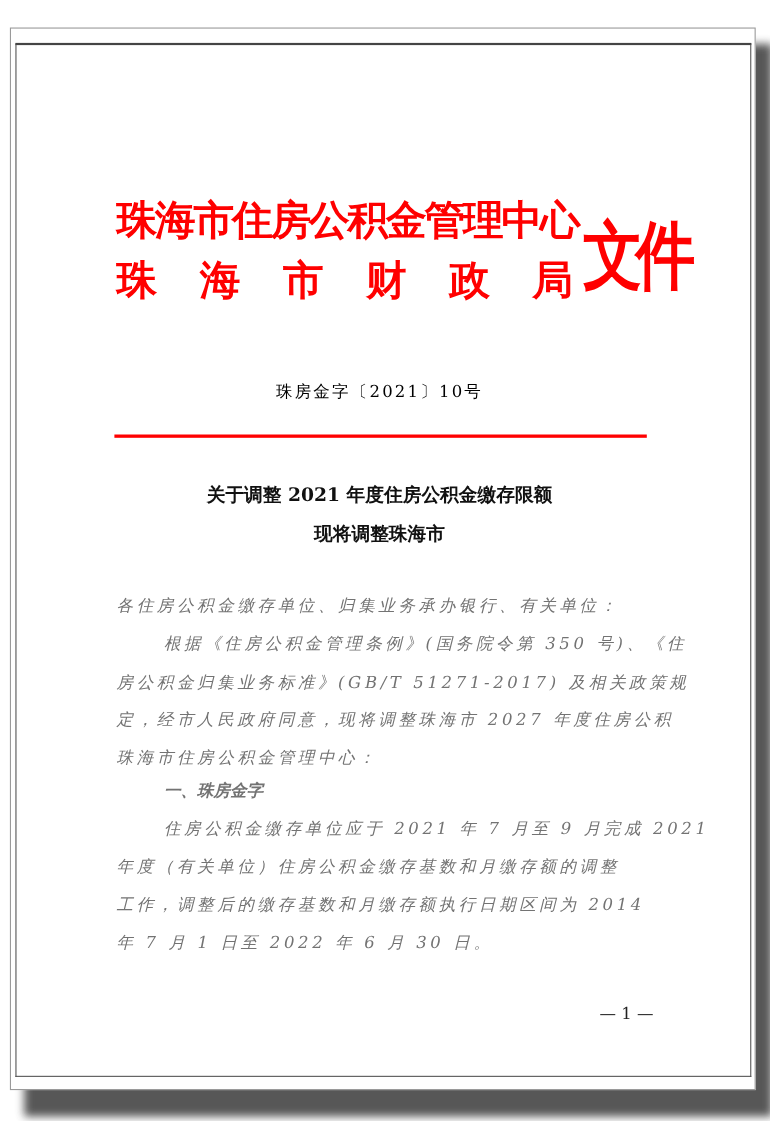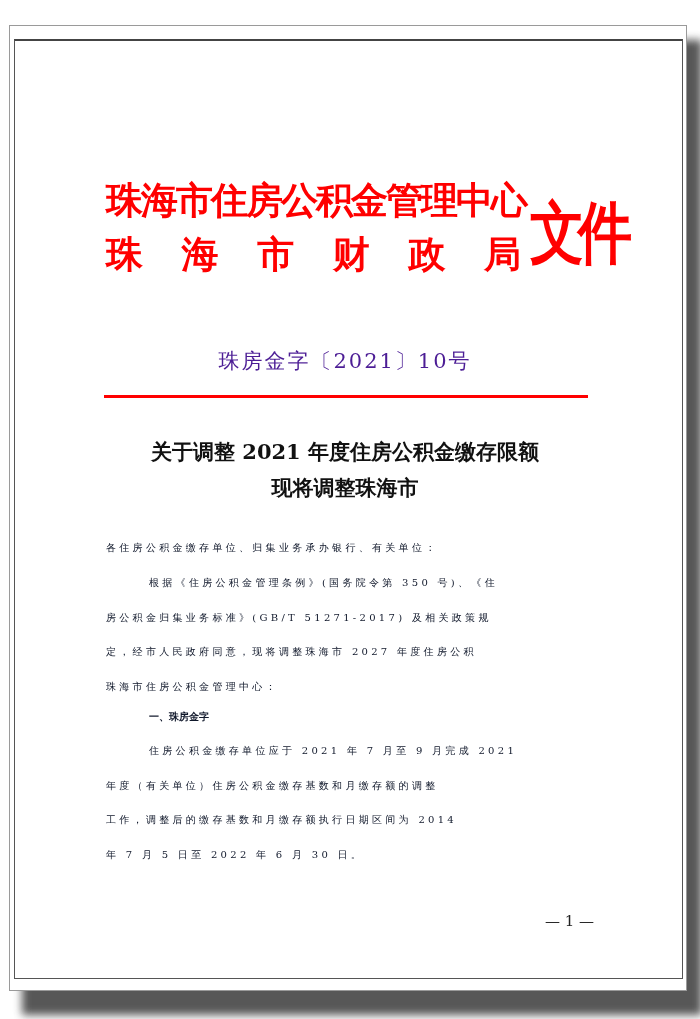--- a/index.html
+++ b/index.html
@@ -10,27 +10,27 @@
   .paper { position:absolute; left:9px; top:25px; width:678px; height:966px;
            background:#fff; border:1px solid #9a9a9a; box-sizing:border-box; }
   .inner { position:absolute; left:14px; top:39px; width:669px; height:940px;
            border:1px solid #555; border-top:2px solid #444; box-sizing:border-box; background:#fff; }
   .hdr { position:absolute; color:#ff0000; font-family:"DejaVu Serif","Liberation Serif",serif;
          font-weight:bold; white-space:nowrap; }
   .hdr1 { left:106px; top:176px; font-size:37px; letter-spacing:-2px; }
   .hdr2 { left:106px; top:230px; font-size:37px; width:415px; display:flex; justify-content:space-between; }
   .hdr2 span { display:inline-block; }
   .wenjian { left:530px; top:188px; font-size:54px; letter-spacing:-6px; transform:scaleY(1.25); transform-origin:top left; }
-  .docno { position:absolute; left:0; width:690px; top:347px; text-align:center; font-size:21px; color:#4c1d95;
+  .docno { position:absolute; left:0; width:690px; top:347px; text-align:center; font-size:15px; color:#000000;
            letter-spacing:2px; }
   .redline { position:absolute; left:104px; top:395px; width:484px; height:3px; background:#ff0000; }
-  .title { position:absolute; left:0; width:690px; text-align:center; font-size:21px; font-weight:bold; color:#111; }
+  .title { position:absolute; left:0; width:690px; text-align:center; font-size:17px; font-weight:bold; color:#111; }
   .t1 { top:438px; } .t2 { top:474px; }
-  .line { position:absolute; left:106px; width:484px; font-size:10px; color:#0f172a; white-space:nowrap;
-          letter-spacing:3.3px; }
+  .line { position:absolute; left:106px; width:484px; font-size:15px; color:#737373; white-space:nowrap;
+          letter-spacing:3.3px;font-style:italic; }
   .indent { left:149px; }
   .sec { font-weight:bold; font-family:"DejaVu Sans","Liberation Sans",sans-serif; letter-spacing:0; }
   .pageno { position:absolute; left:545px; top:912px; font-size:15px; color:#222; }
 </style>
 </head>
 <body>
 
 <div class="shadow"></div>
 <div class="paper"></div>
 <div class="inner"></div>
@@ -55,15 +55,15 @@
 <div class="line" style="top:541px">各住房公积金缴存单位、归集业务承办银行、有关单位：</div>
 <div class="line indent" style="top:576px">根据《住房公积金管理条例》(国务院令第 350 号)、《住</div>
 <div class="line" style="top:611px">房公积金归集业务标准》(GB/T 51271-2017) 及相关政策规</div>
 <div class="line" style="top:645px">定，经市人民政府同意，现将调整珠海市 2027 年度住房公积</div>
 <div class="line" style="top:680px">珠海市住房公积金管理中心：</div>
 
 <div class="line indent sec" style="top:710px">一、珠房金字</div>
 <div class="line indent" style="top:744px">住房公积金缴存单位应于 2021 年 7 月至 9 月完成 2021</div>
 <div class="line" style="top:779px">年度（有关单位）住房公积金缴存基数和月缴存额的调整</div>
 <div class="line" style="top:813px">工作，调整后的缴存基数和月缴存额执行日期区间为 2014</div>
-<div class="line" style="top:848px">年 7 月 5 日至 2022 年 6 月 30 日。</div>
+<div class="line" style="top:848px">年 7 月 1 日至 2022 年 6 月 30 日。</div>
 
 <div class="pageno">— 1 —</div>
 
 </body></html>

